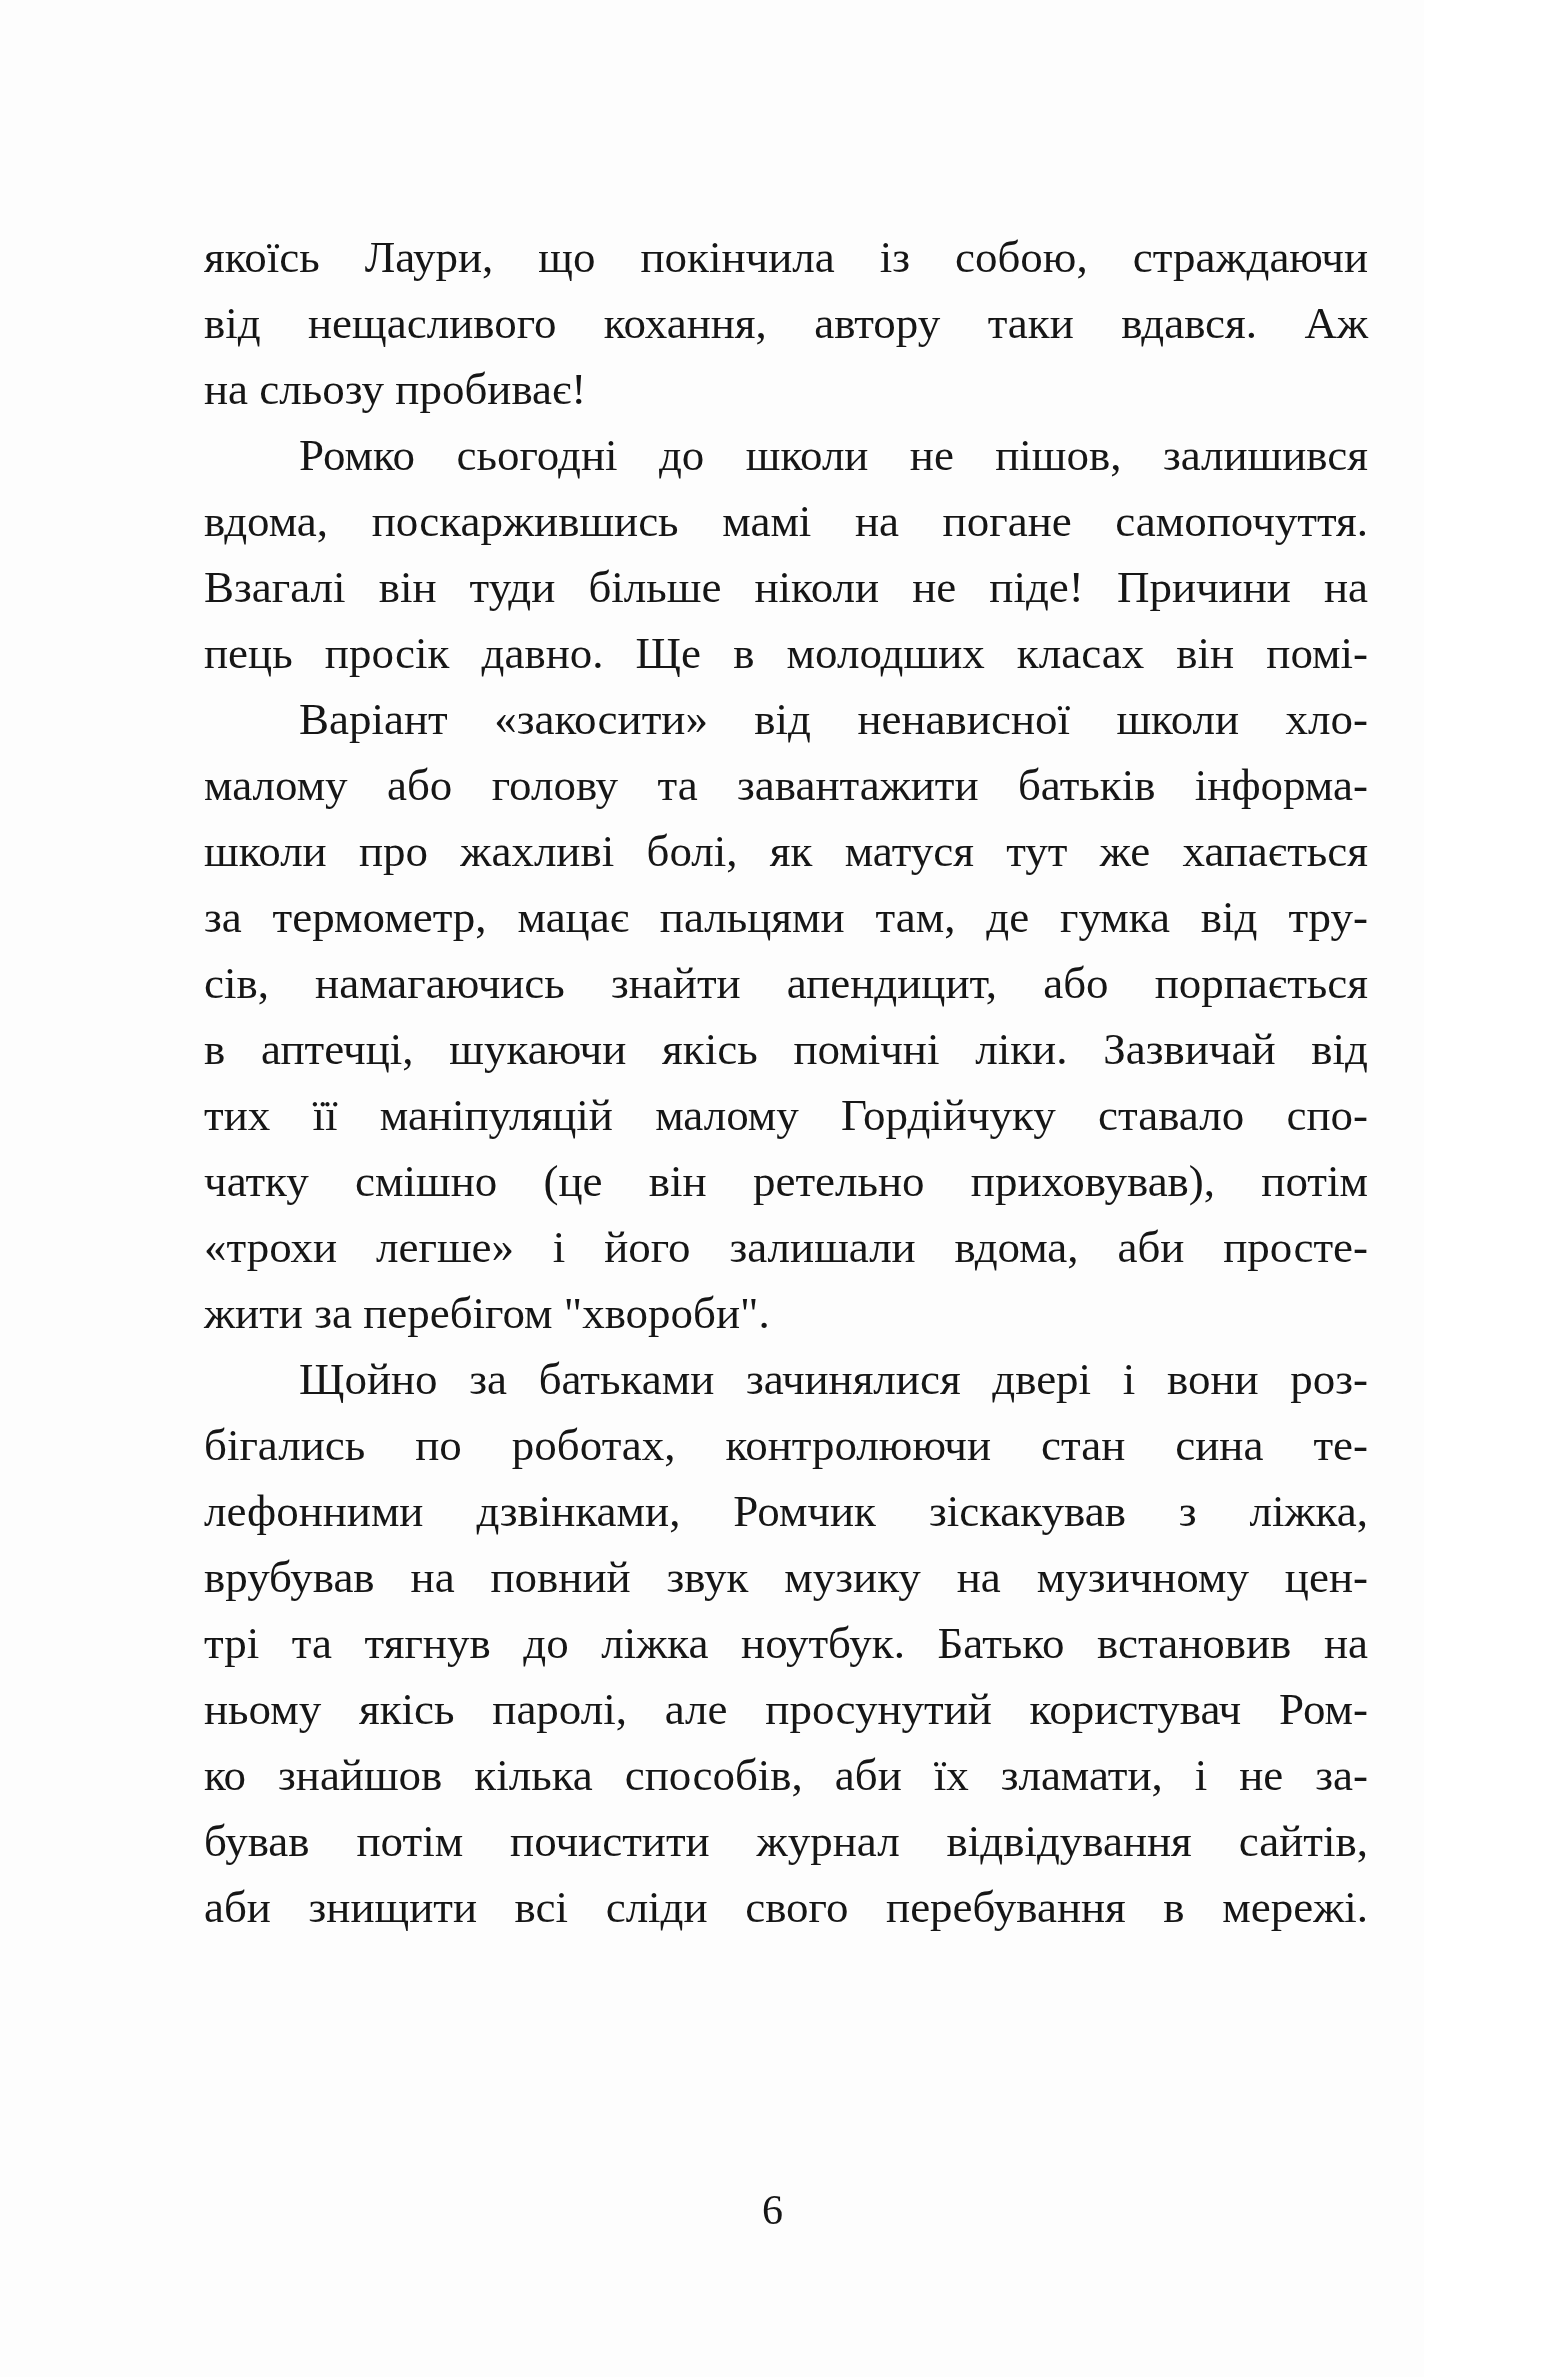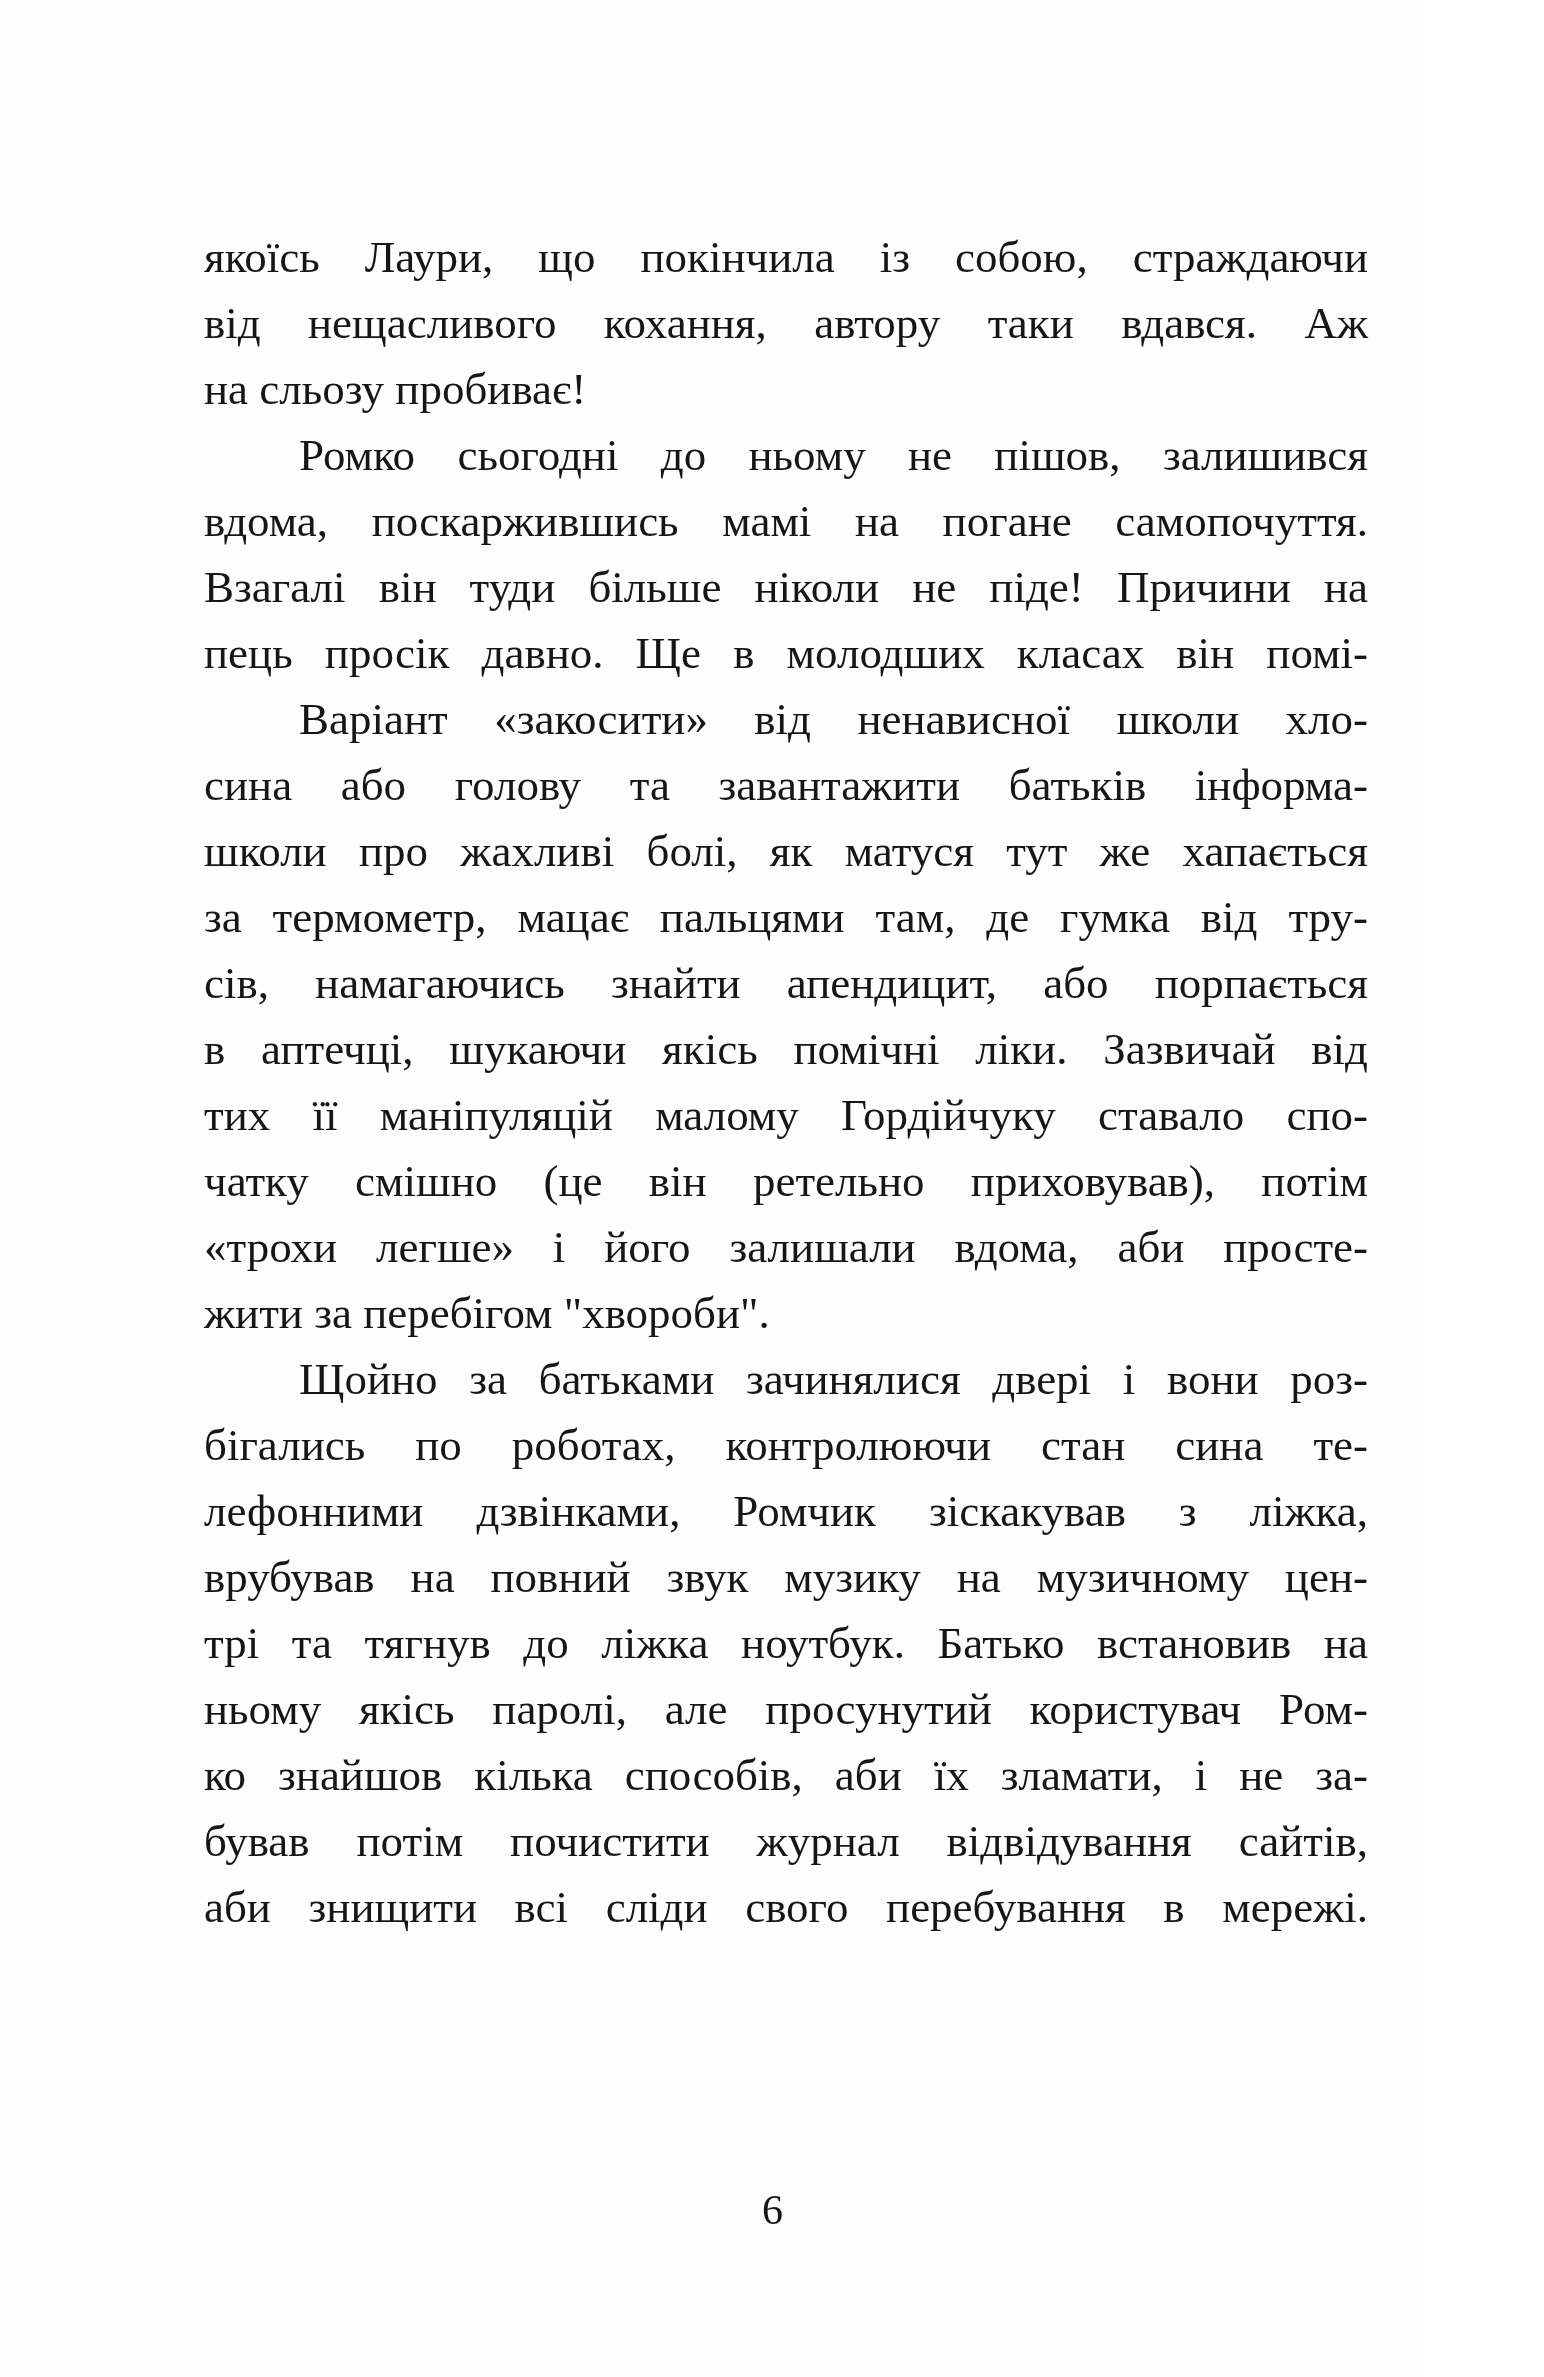--- a/index.html
+++ b/index.html
@@ -53,28 +53,28 @@
 <body>
 
 <div class="page" style="background: rgb(253, 253, 253); color: rgb(22, 22, 22);">
   <div class="text-block">
       <div class="paragraph">
         <div class="line">якоїсь Лаури, що покінчила із собою, страждаючи</div>
         <div class="line">від нещасливого кохання, автору таки вдався. Аж</div>
         <div class="line flush">на сльозу пробиває!</div>
       </div>
       <div class="paragraph">
-        <div class="line indent">Ромко сьогодні до ньому не пішов, залишився</div>
+        <div class="line indent">Ромко сьогодні до школи не пішов, залишився</div>
         <div class="line">вдома, поскаржившись мамі на погане самопочуття.</div>
         <div class="line">Взагалі він туди більше ніколи не піде! Причини на</div>
       </div>
       <div class="paragraph">
         <div class="line">пець просік давно. Ще в молодших класах він помі-</div>
         <div class="line indent">Варіант «закосити» від ненависної школи хло-</div>
-        <div class="line">сина або голову та завантажити батьків інформа-</div>
+        <div class="line">малому або голову та завантажити батьків інформа-</div>
         <div class="line">школи про жахливі болі, як матуся тут же хапається</div>
         <div class="line">за термометр, мацає пальцями там, де гумка від тру-</div>
         <div class="line">сів, намагаючись знайти апендицит, або порпається</div>
         <div class="line">в аптечці, шукаючи якісь помічні ліки. Зазвичай від</div>
         <div class="line">тих її маніпуляцій малому Гордійчуку ставало спо-</div>
         <div class="line">чатку смішно (це він ретельно приховував), потім</div>
         <div class="line">«трохи легше» і його залишали вдома, аби просте-</div>
         <div class="line flush">жити за перебігом "хвороби".</div>
       </div>
       <div class="paragraph">

